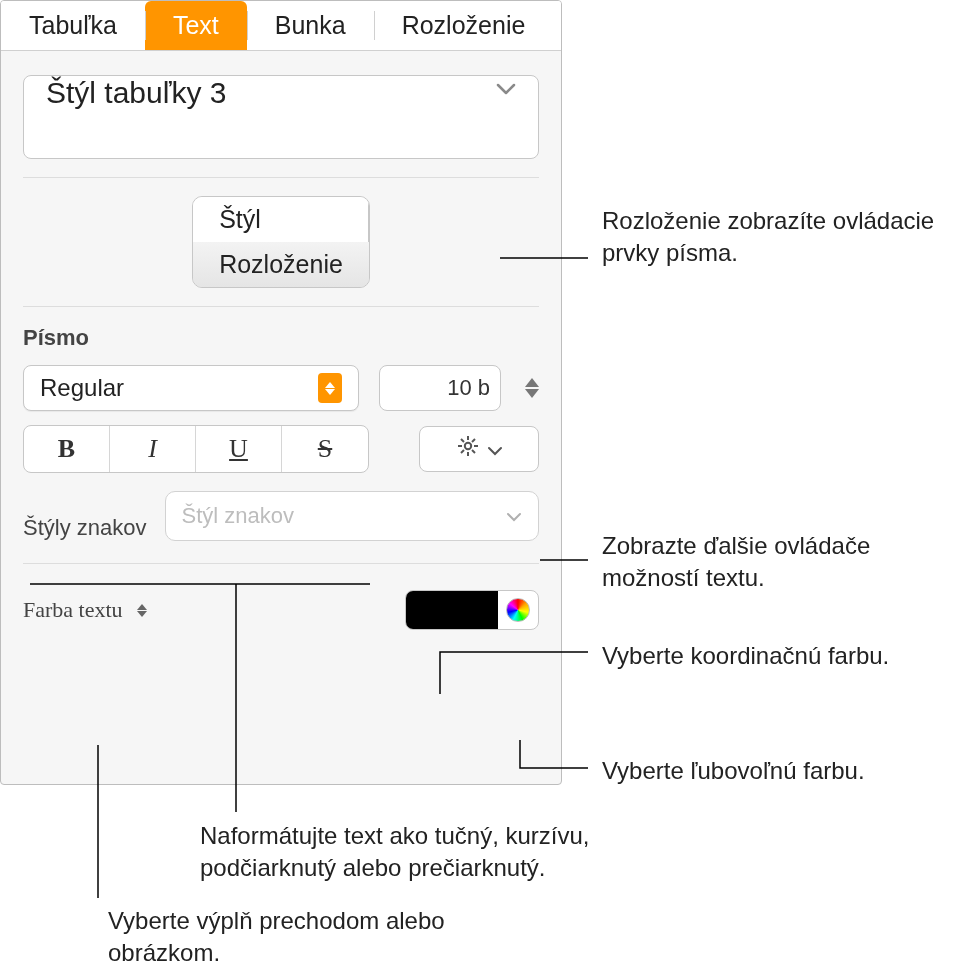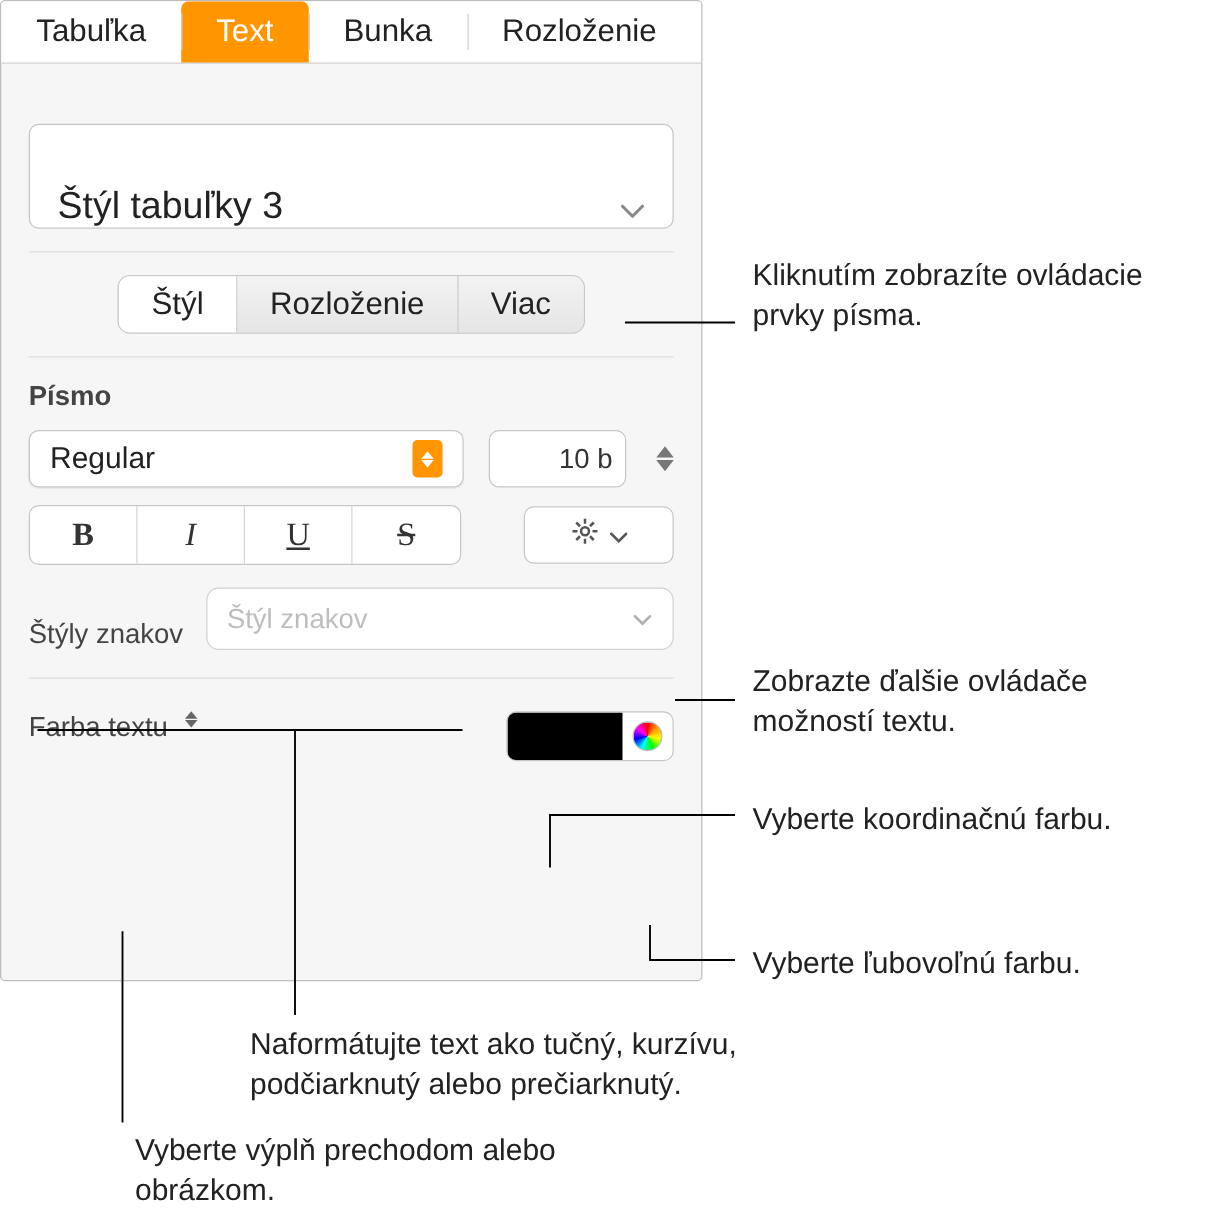--- a/index.html
+++ b/index.html
@@ -58,44 +58,44 @@
     border-top: 1px solid #ddd;
     margin: 18px 0;
   }
   
   .pstyle {
     background: #fff;
     border: 1px solid #c7c7c7;
     border-radius: 8px;
     height: 84px;
     display: flex;
-    align-items: flex-end;
+    align-items: flex-start;
     padding: 0 22px;
     position: relative;
-    margin-top: 24px;
   }
   .pstyle-text {
     font-size: 30px;
     color: #222;
   }
   .pstyle-chevron {
     margin-left: auto;
     color: #8a8a8a;
   }
   .style-seg {
     display: flex;
     justify-content: center;
   }
   .segmented {
     display: inline-flex;
     border: 1px solid #c7c7c7;
     border-radius: 10px;
     overflow: hidden;
     background: #ececec;
     box-shadow: inset 0 1px 0 rgba(255,255,255,.6);
+    flex-direction: column;
   }
   .segmented .seg {
     padding: 8px 26px;
     font-size: 25px;
     color: #222;
     border-right: 1px solid #c7c7c7;
     background: linear-gradient(#f3f3f3,#e5e5e5);
   }
   .segmented .seg:last-child { border-right: none; }
   .segmented .seg.active {
@@ -134,21 +134,21 @@
   }
   .select-stepper .tri-up { width:0;height:0;border-left:5px solid transparent;border-right:5px solid transparent;border-bottom:6px solid #fff;}
   .select-stepper .tri-dn { width:0;height:0;border-left:5px solid transparent;border-right:5px solid transparent;border-top:6px solid #fff;}
   .row {
     display: flex;
     gap: 20px;
     margin-top: 14px;
     align-items: center;
   }
   .size-box {
-    width: 110px;
+    width: 122px;
     height: 46px;
     background: #fff;
     border: 1px solid #c7c7c7;
     border-radius: 8px;
     display: flex;
     align-items: center;
     justify-content: flex-end;
     padding: 0 10px;
     font-size: 22px;
   }
@@ -214,22 +214,24 @@
     color: #bdbdbd;
     font-size: 22px;
     position: relative;
   }
   .chevron-down-sm {
     margin-left: auto;
     color: #b0b0b0;
   }
   .textcolor-row {
     display: flex;
+    align-items: center;
     margin-top: 26px;
     gap: 14px;
+    font-family: Liberation Serif, serif;
   }
   .mini-stepper {
     display: flex;
     flex-direction: column;
     gap: 1px;
   }
   .mini-stepper .tri-up { width:0;height:0;border-left:5px solid transparent;border-right:5px solid transparent;border-bottom:6px solid #666;}
   .mini-stepper .tri-dn { width:0;height:0;border-left:5px solid transparent;border-right:5px solid transparent;border-top:6px solid #666;}
   .color-combo {
     margin-left: auto;
@@ -298,21 +300,20 @@
           </svg>
       </span>
     </div>
 
     <div class="row-divider"></div>
 
     <div class="style-seg">
       <div class="segmented">
         <div class="seg active">Štýl</div>
         <div class="seg">Rozloženie</div>
-        <div class="seg">Viac</div>
       </div>
     </div>
 
     <div class="row-divider"></div>
 
     <div class="section-label">Písmo</div>
 
 
     <div class="row">
       <div class="select" style="flex:1;">
@@ -387,21 +388,21 @@
         <div class="color-swatch" style="background: rgb(0, 0, 0);"></div>
         <div class="color-wheel">
           <div class="wheel"></div>
         </div>
       </div>
     </div>
 
   </div>
 </div>
 
-<div class="callout" style="left:602px; top:205px; width:340px">Kliknutím zobrazíte ovládacie prvky písma.</div>
+<div class="callout" style="left:602px; top:205px; width:340px">Rozloženie zobrazíte ovládacie prvky písma.</div>
 <div class="callout" style="left:602px; top:530px; width:360px">Zobrazte ďalšie ovládače možností textu.</div>
 <div class="callout" style="left:602px; top:640px; width:360px">Vyberte koordinačnú farbu.</div>
 <div class="callout" style="left:602px; top:755px; width:360px">Vyberte ľubovoľnú farbu.</div>
 <div class="callout" style="left:200px; top:820px; width:500px">Naformátujte text ako tučný, kurzívu, podčiarknutý alebo prečiarknutý.</div>
 <div class="callout" style="left:108px; top:905px; width:400px">Vyberte výplň prechodom alebo obrázkom.</div>
 
 <svg class="leaders">
   <g stroke="#000" stroke-width="1.5" fill="none">
 
     <path d="M500 258 H588"></path>

